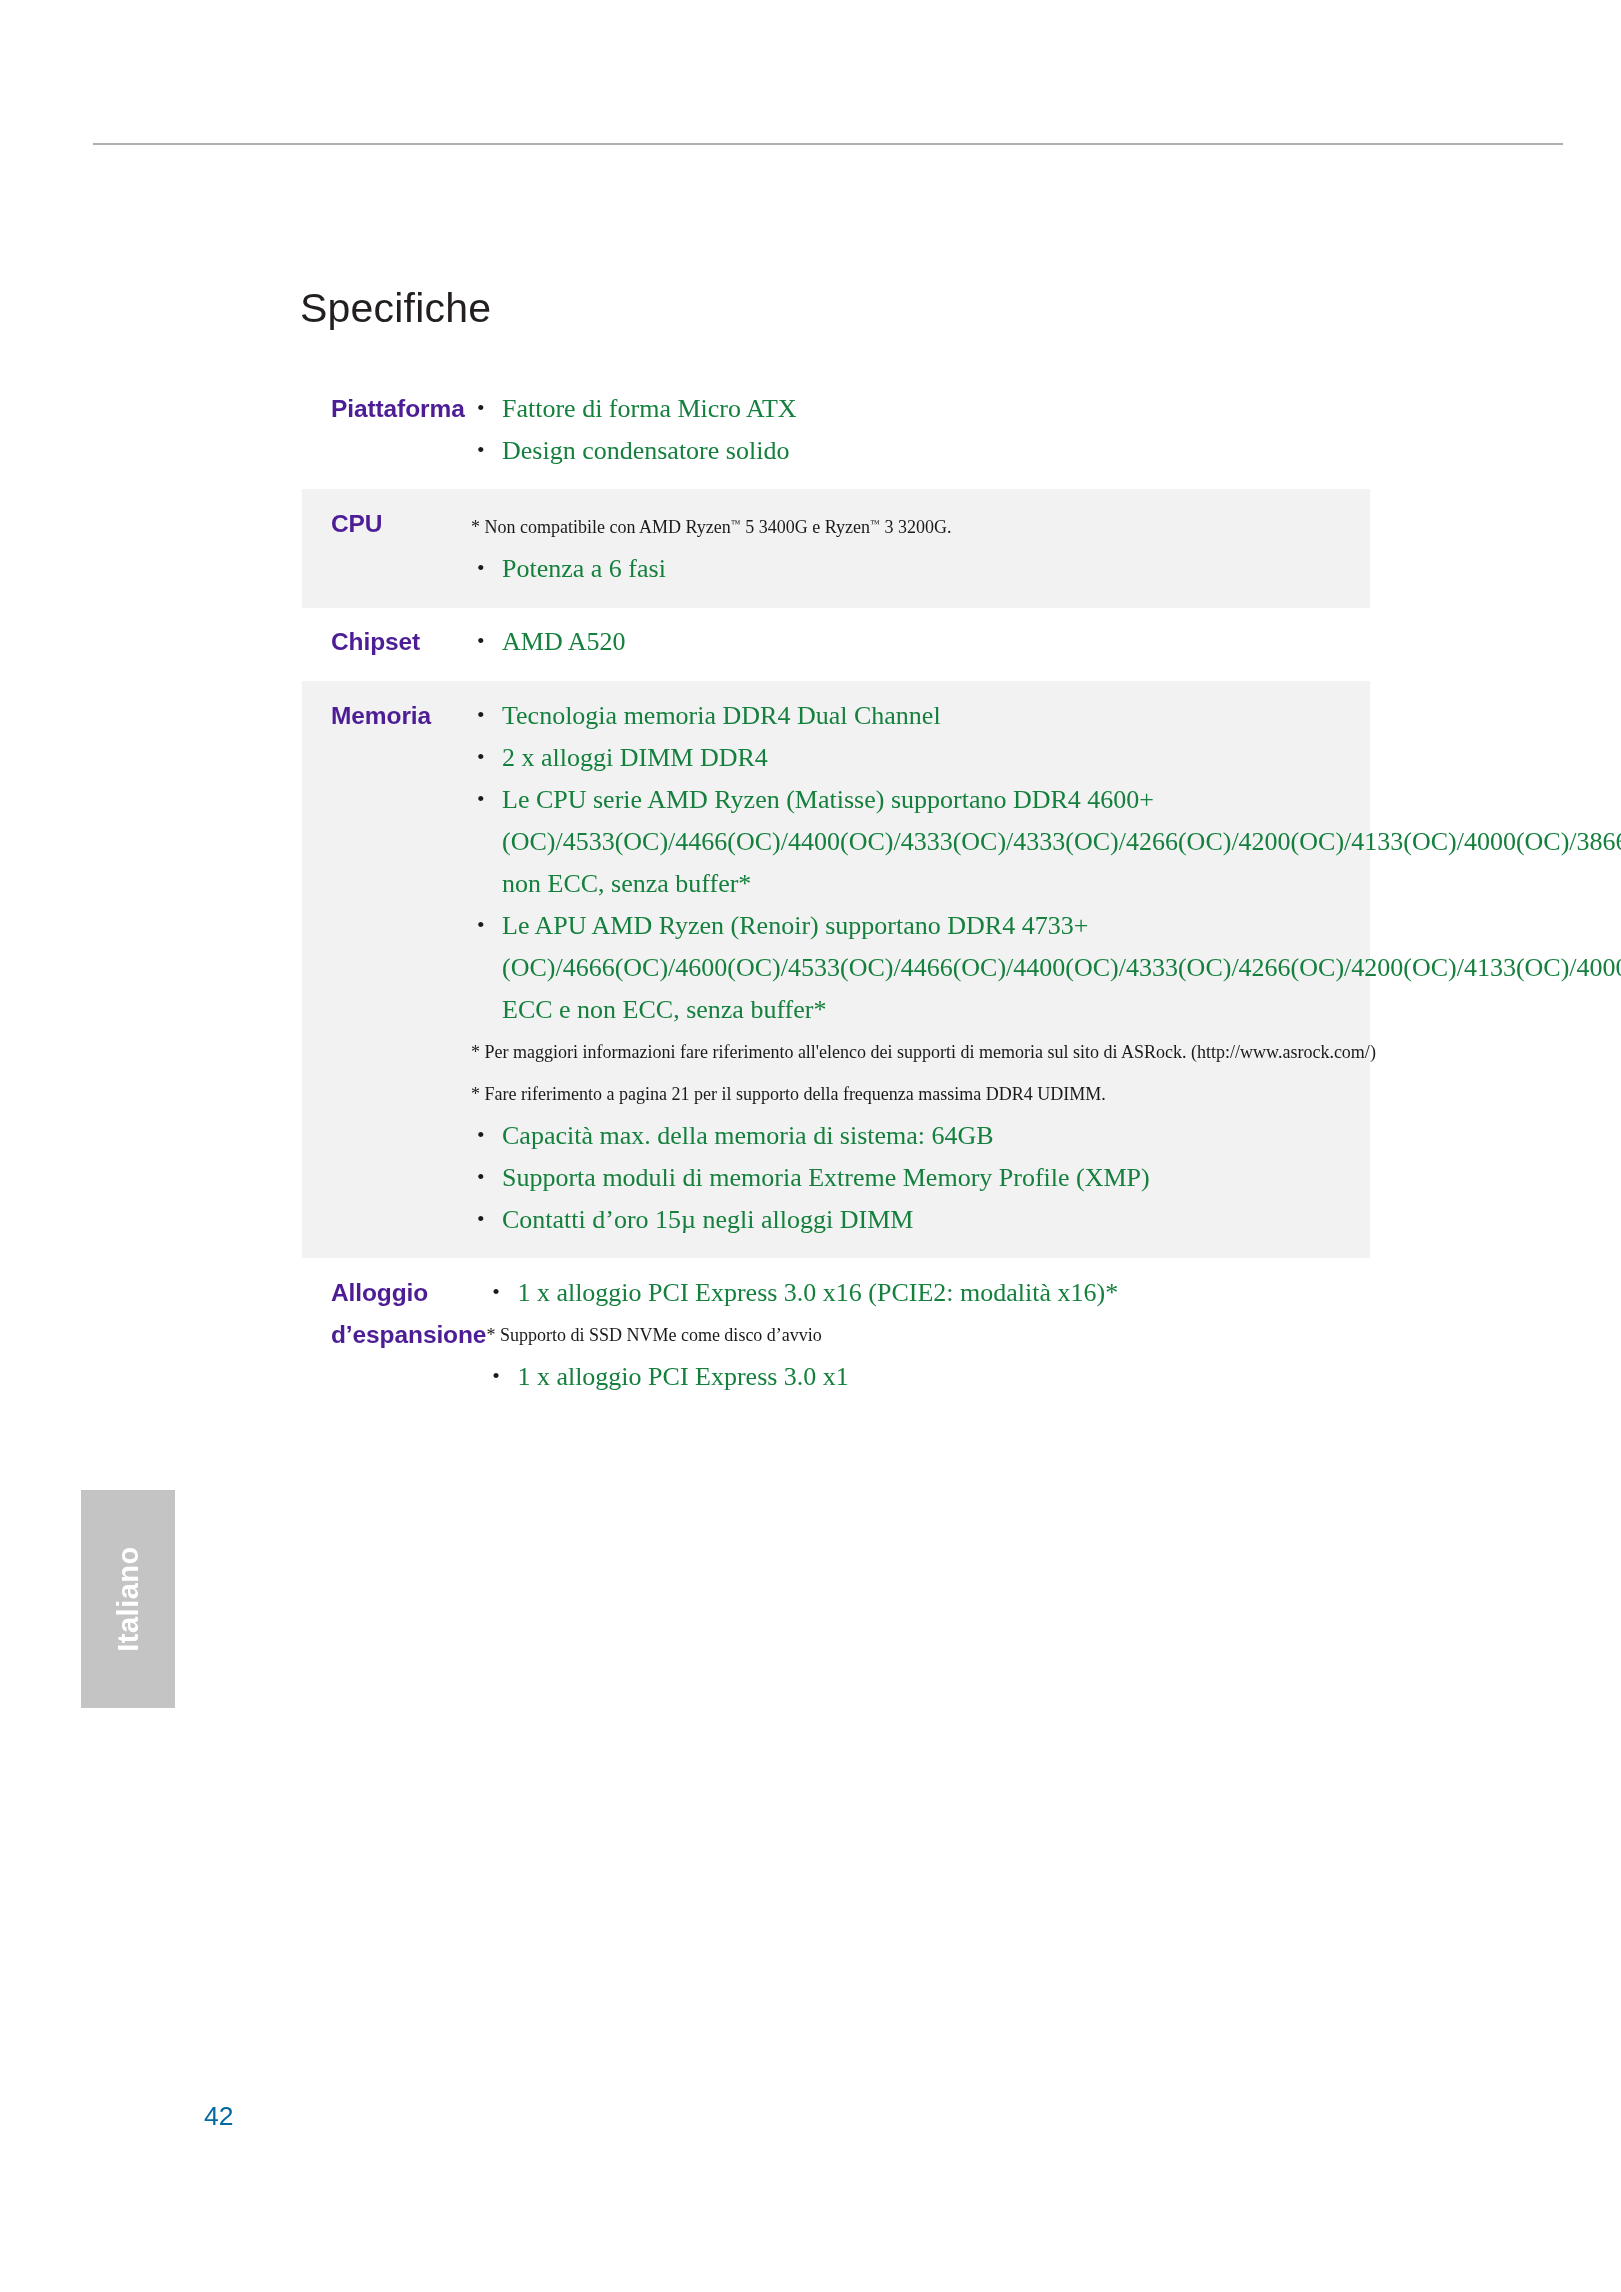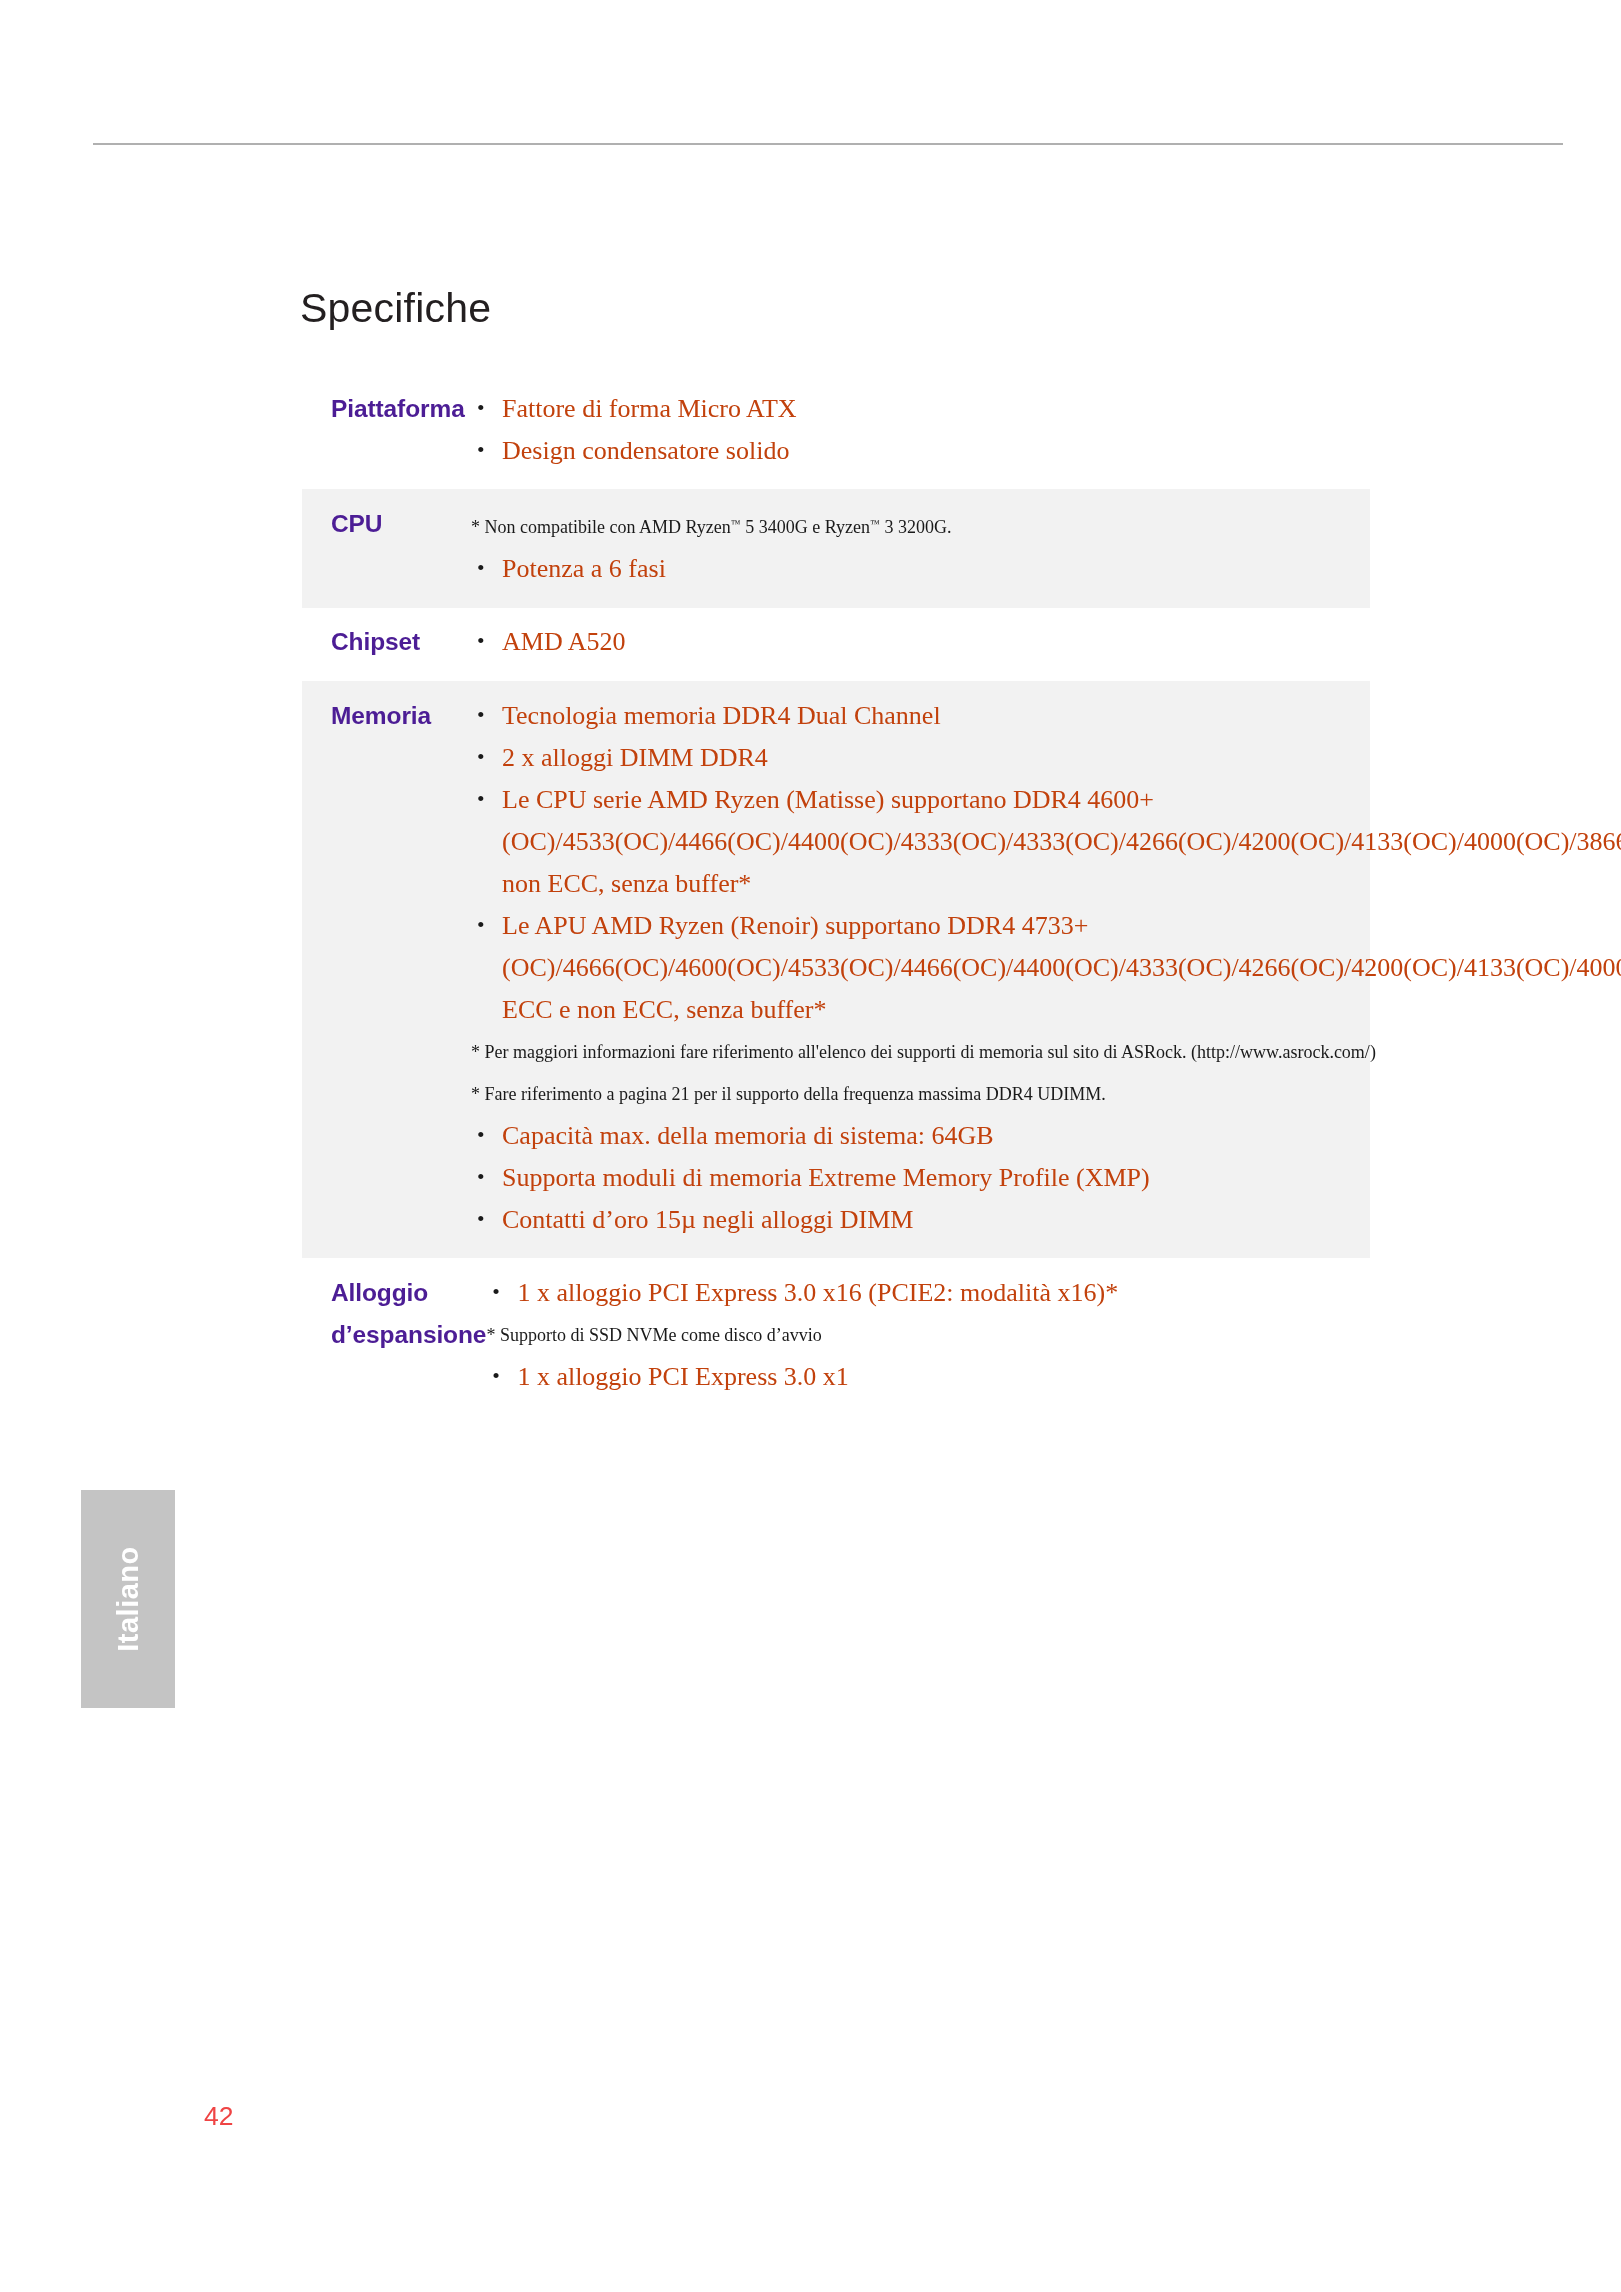--- a/index.html
+++ b/index.html
@@ -100,21 +100,21 @@
   ul.bullets {
     margin: 0;
     padding: 0;
     list-style: none;
   }
   ul.bullets li.bullet {
     position: relative;
     padding-left: 31px;
     font-size: 26px;
     line-height: 42px;
-    color: #c2410c;
+    color: #15803d;
   }
   ul.bullets li.bullet::before {
     content: "\2022";
     position: absolute;
     left: 5.9px;
     top: -1px;
     font-size: 21.6px;
     color: #1a1a1a;
   }
   ul.bullets li.note {
@@ -130,21 +130,21 @@
     letter-spacing: 0.3px;
   }
 
   
   .page-number {
     position: absolute;
     left: 204px;
     top: 2101px;
     font-family: "Liberation Sans", sans-serif;
     font-size: 26.5px;
-    color: #ef4444;
+    color: #0369a1;
   }
 </style>
 </head>
 <body>
 
 <div class="top-rule"></div>
 
 <div class="side-tab">
   <div class="side-tab-label">Italiano</div>
 </div>

